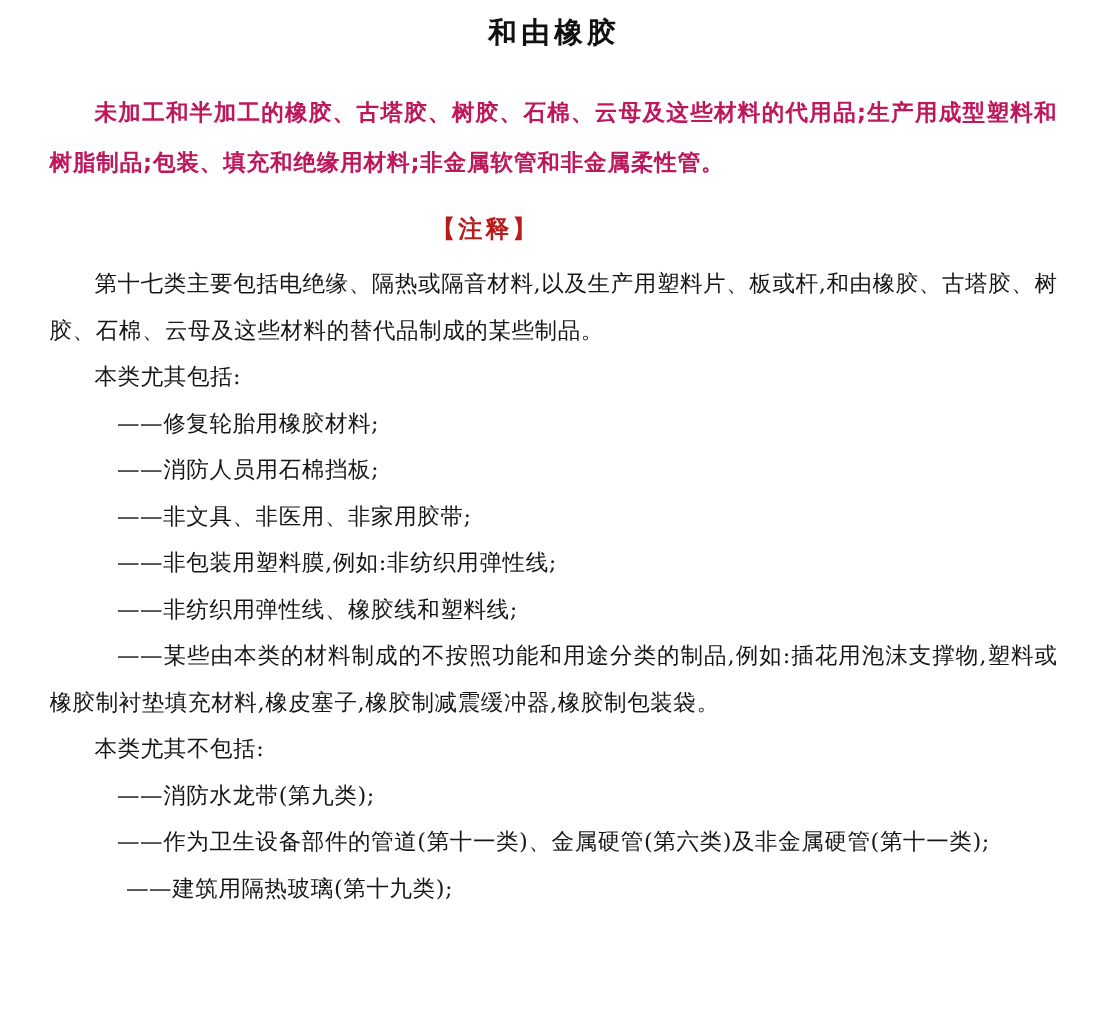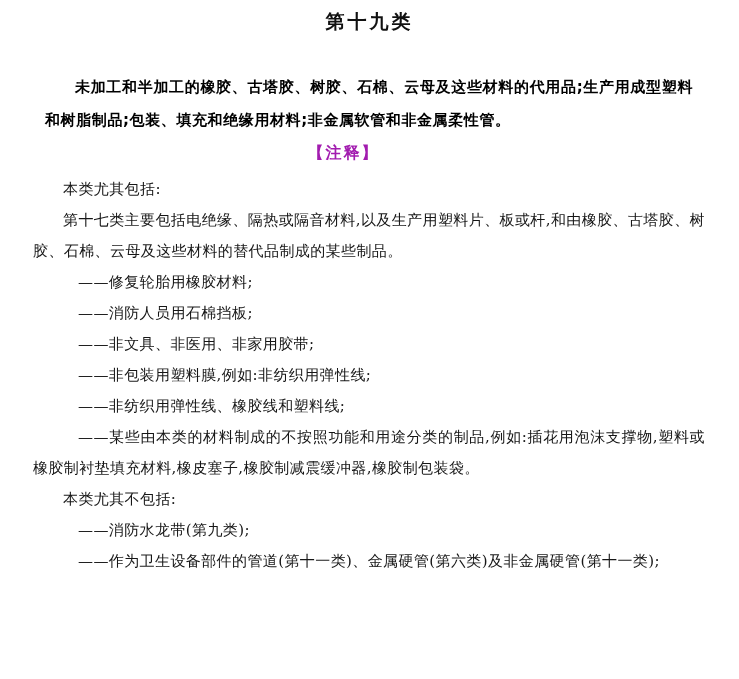--- a/index.html
+++ b/index.html
@@ -37,45 +37,44 @@
   }
 
   
   .lead-block {
     position: absolute;
     top: 59px;
     left: 33px;
     width: 672px;
   }
   .lead-block p {
-    margin: 12px;
+    margin: 0;
     font-family: "DejaVu Sans", "Liberation Sans", sans-serif;
     font-size: 15px;
     font-weight: 600;
     line-height: 33px;
     letter-spacing: 0.6px;
     text-align: justify;
     text-justify: inter-character;
     text-indent: 2em;
-    color: #000000;
+    color: #be185d;
   }
 
   
   .note-heading {
     position: absolute;
     top: 143px;
     left: 0;
     width: 647px;
     text-align: center;
     font-family: "DejaVu Serif", "Liberation Serif", serif;
     font-size: 16px;
     font-weight: 700;
     letter-spacing: 2px;
-    color: #a21caf;
-    padding-left: 20px;
+    color: #b91c1c;
   }
 
   
   .notes {
     position: absolute;
     top: 174px;
     left: 33px;
     width: 672px;
     font-family: "DejaVu Serif", "Liberation Serif", serif;
     font-size: 15px;
@@ -96,41 +95,42 @@
   }
   .item-wide {
     text-indent: 3.4em;
   }
 </style>
 </head>
 <body>
 
 <div id="page">
 
-  <div class="doc-title">第十九类</div>
+  <div class="doc-title">和由橡胶</div>
 
   <div class="lead-block">
     <p>未加工和半加工的橡胶、古塔胶、树胶、石棉、云母及这些材料的代用品;生产用成型塑料和树脂制品;包装、填充和绝缘用材料;非金属软管和非金属柔性管。</p>
   </div>
 
   <div class="note-heading">【注释】</div>
 
   <div class="notes">
 
+    <p class="para-indent">第十七类主要包括电绝缘、隔热或隔音材料,以及生产用塑料片、板或杆,和由橡胶、古塔胶、树胶、石棉、云母及这些材料的替代品制成的某些制品。</p>
+
     <p class="para-indent">本类尤其包括:</p>
-
-    <p class="para-indent">第十七类主要包括电绝缘、隔热或隔音材料,以及生产用塑料片、板或杆,和由橡胶、古塔胶、树胶、石棉、云母及这些材料的替代品制成的某些制品。</p>
 
     <p class="item">——修复轮胎用橡胶材料;</p>
     <p class="item">——消防人员用石棉挡板;</p>
     <p class="item">——非文具、非医用、非家用胶带;</p>
     <p class="item">——非包装用塑料膜,例如:非纺织用弹性线;</p>
     <p class="item">——非纺织用弹性线、橡胶线和塑料线;</p>
     <p class="item">——某些由本类的材料制成的不按照功能和用途分类的制品,例如:插花用泡沫支撑物,塑料或橡胶制衬垫填充材料,橡皮塞子,橡胶制减震缓冲器,橡胶制包装袋。</p>
 
     <p class="para-indent">本类尤其不包括:</p>
 
     <p class="item">——消防水龙带(第九类);</p>
     <p class="item">——作为卫生设备部件的管道(第十一类)、金属硬管(第六类)及非金属硬管(第十一类);</p>
+    <p class="item-wide">——建筑用隔热玻璃(第十九类);</p>
 
   </div>
 
 </div>
 
 </body></html>

